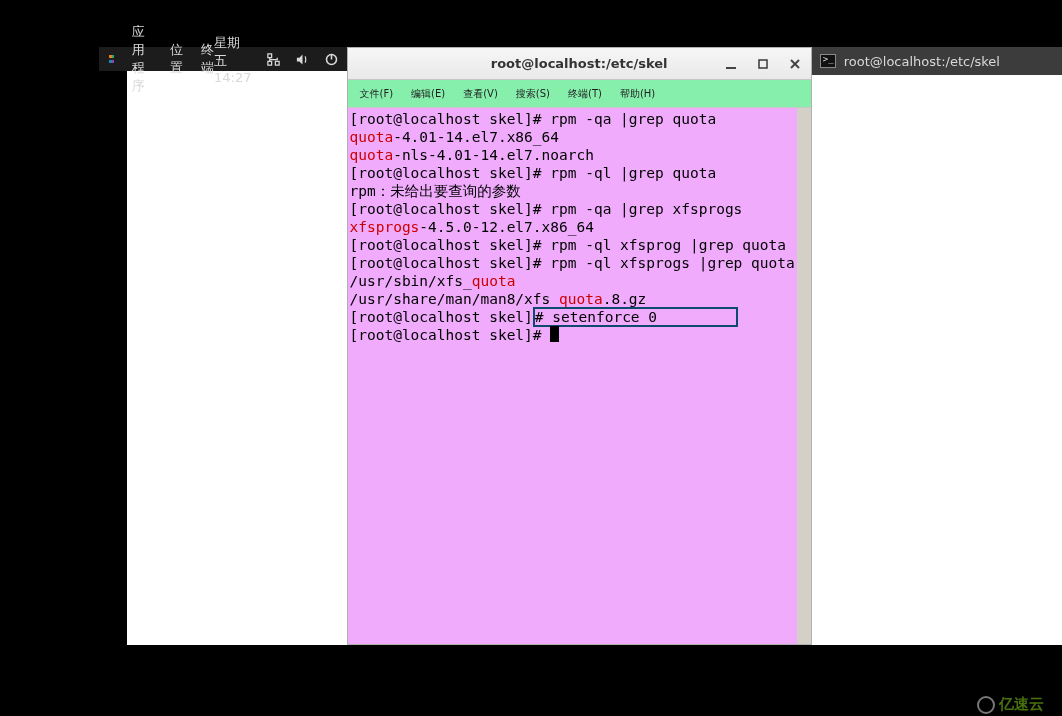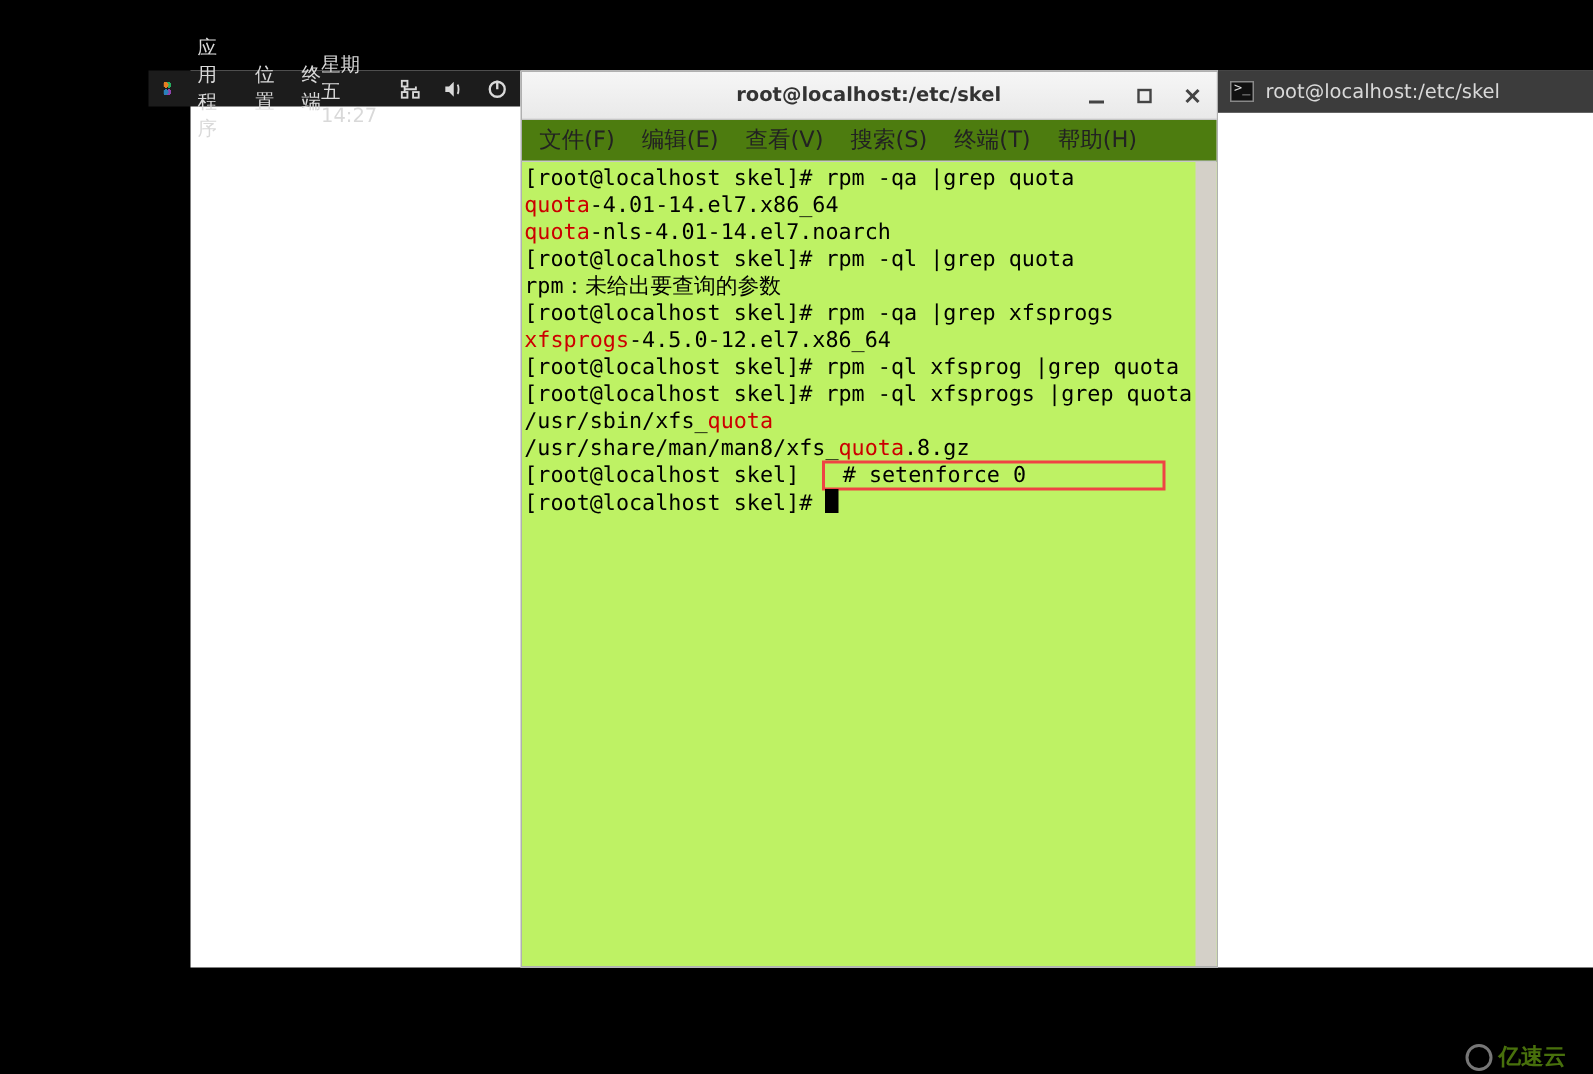--- a/index.html
+++ b/index.html
@@ -57,45 +57,45 @@
     position: relative;
   }
   .win-controls {
     position: absolute;
     right: 8px; top: 0; bottom: 0;
     display: flex; align-items: center; gap: 16px;
   }
   .win-controls span { width: 16px; height: 16px; display:flex;align-items:center;justify-content:center;color:#3a3a3a; }
   .menubar {
     height: 28px;
-    background: #4d7c0f;
+    background: #86efac;
     border-bottom: 1px solid #c9c9c9;
     display: flex;
     align-items: center;
     padding: 0 4px;
     gap: 2px;
-    font-size: 15px;
+    font-size: 10px;
     color: #222;
   }
   .menubar span { padding: 3px 8px; }
   .terminal {
     flex: 1;
-    background: #bef264;
+    background: #f0abfc;
     color: #000;
     font-family: "DejaVu Sans Mono", "Courier New", monospace;
     font-size: 14.5px;
     line-height: 18px;
     padding: 2px 2px;
     white-space: pre;
     overflow-y: auto;
     border-right: 14px solid #d4d0c8;
     position: relative;
   }
   .hl-red { color: #cc0000; font-weight: normal; }
-  .redbox { border: 2px solid #ef4444; padding: 0 12px; margin-left: 15px; }
+  .redbox { border: 2px solid #0c4a6e; padding: 0 0; }
   .cursor { display:inline-block; width:9px; height:16px; background:#000; vertical-align: -2px; }
   .bottom-panel {
     height: 28px;
     background: #1c1c1c;
     display: flex;
     align-items: center;
     color: #d9d9d9;
     font-size: 13px;
   }
   .taskbar-item {

